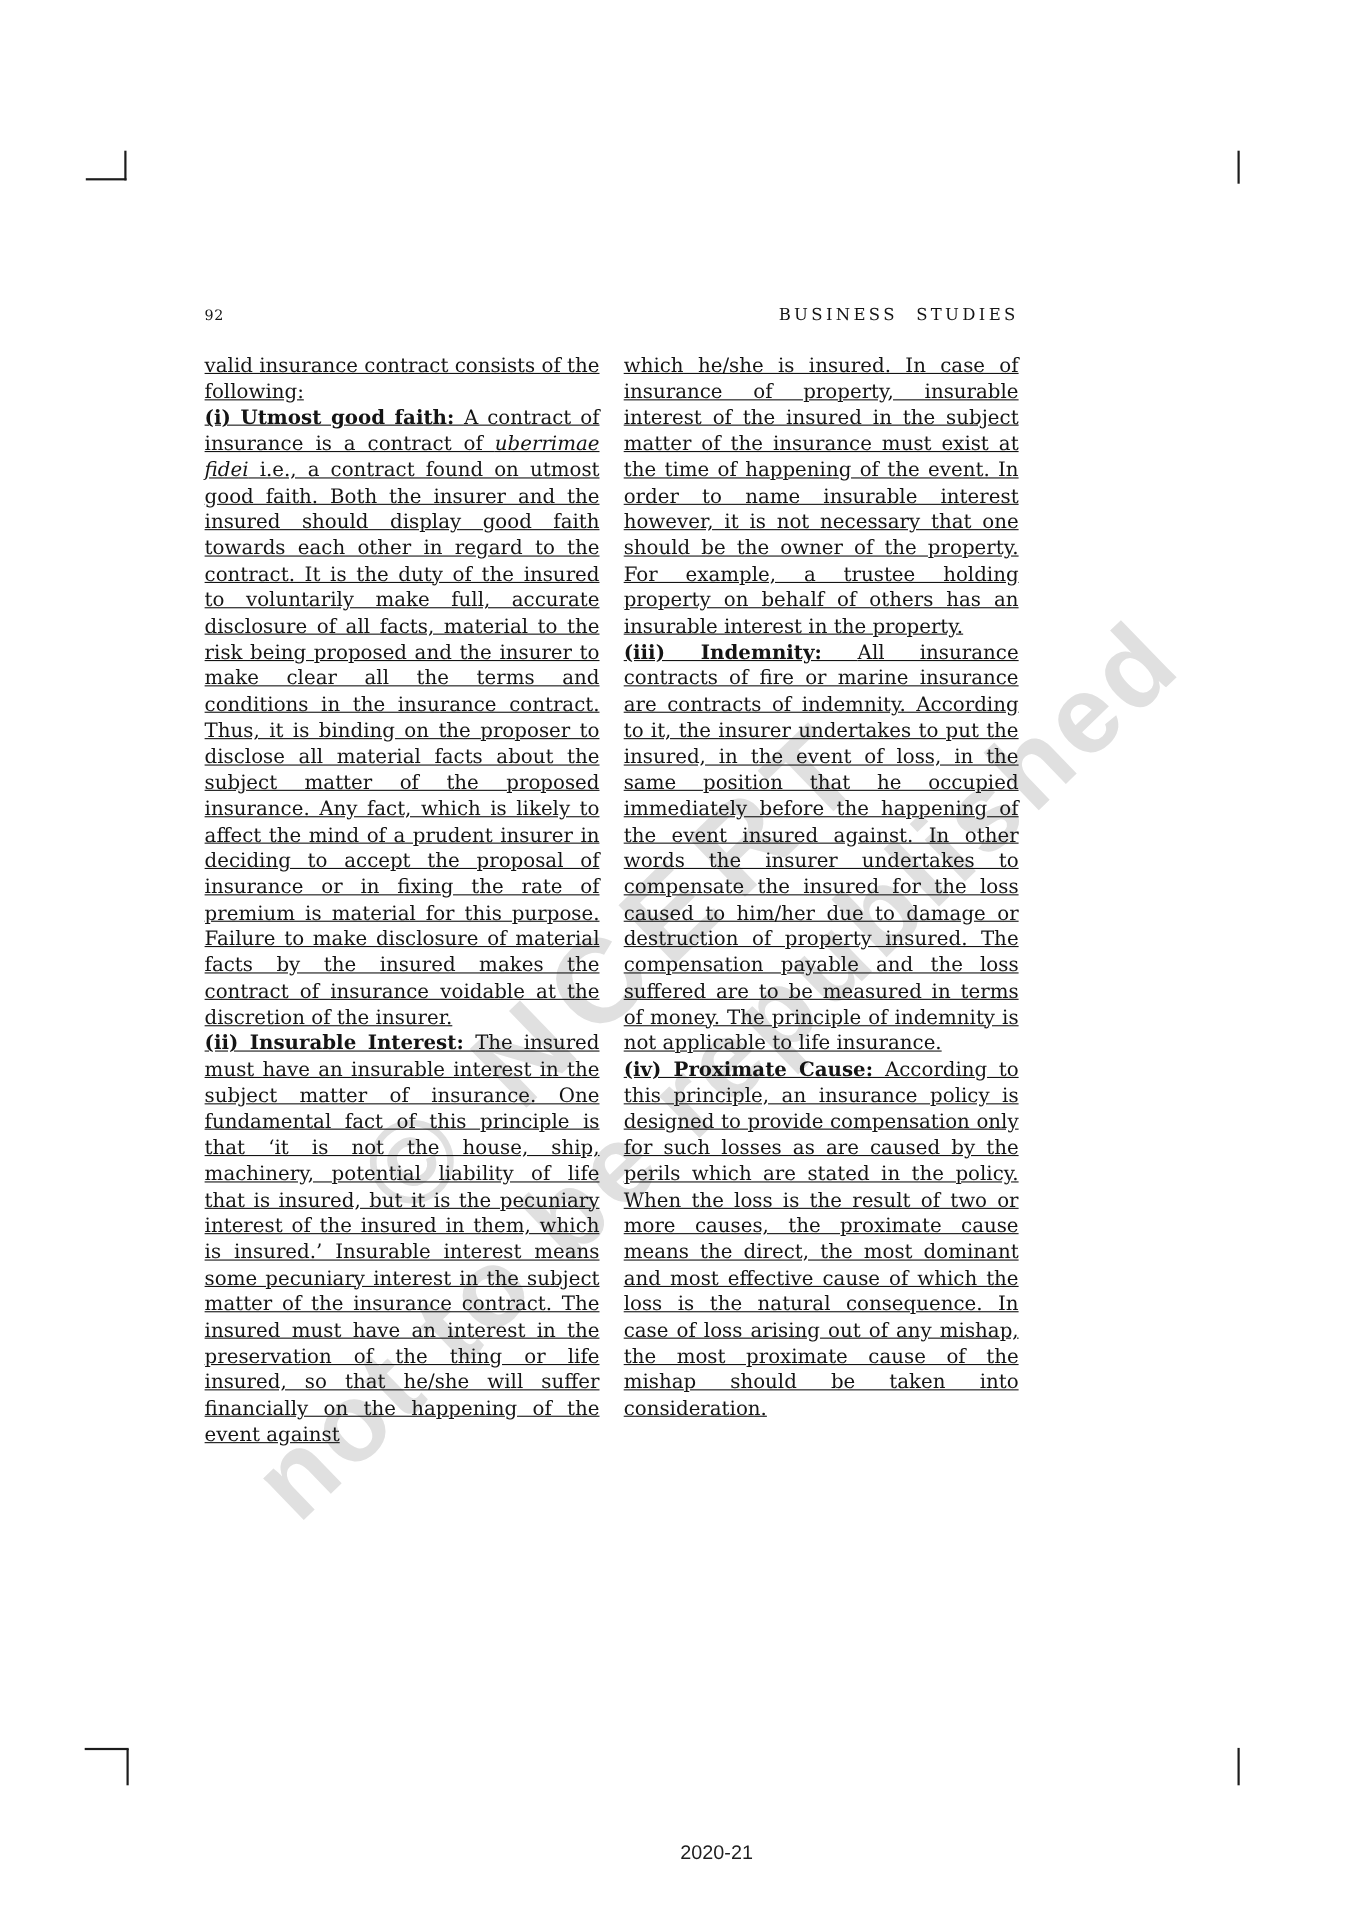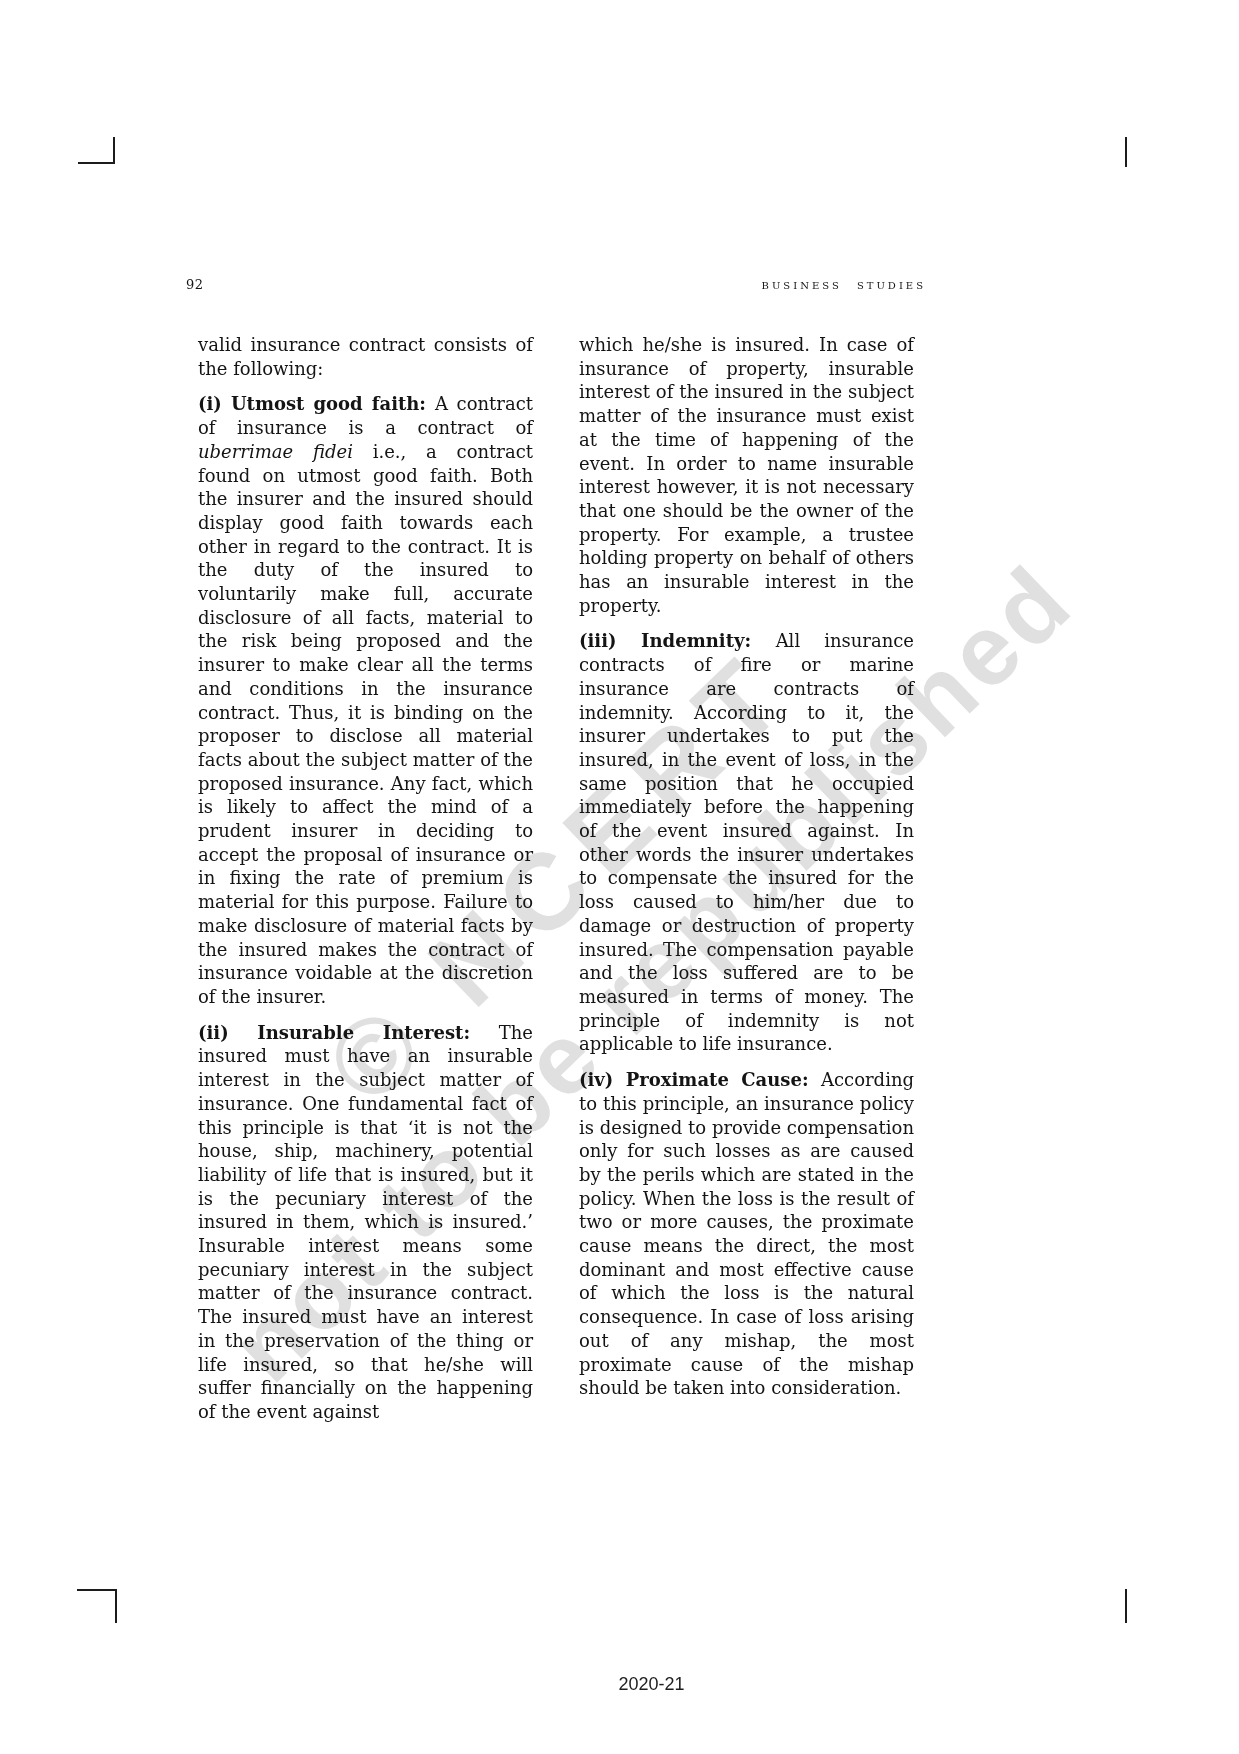--- a/index.html
+++ b/index.html
@@ -43,37 +43,37 @@
     position: absolute;
     left: 186px; top: 277px;
     width: 740px;
     display: flex;
     justify-content: space-between;
     align-items: baseline;
     z-index: 1;
   }
   .page-number { font-size: 13px; letter-spacing: 0.5px; }
   .header-title {
-    font-size: 10px;
+    font-size: 15px;
     letter-spacing: 3px;
     word-spacing: 9px;
   }
 
   .content {
     position: absolute;
     left: 186px; top: 321px;
     width: 740px;
     display: flex;
     gap: 22px;
     z-index: 1;
     font-size: 18px;
     line-height: 23.7px;
   }
   .column { width: 359px; text-align: justify; }
-  .column p { margin: 12px; }
+  .column p { margin: 0; text-decoration: underline; }
   .lead { font-weight: bold; }
   .it { font-style: italic; }
 
   .page-footer {
     position: absolute;
     left: 0; top: 1674px;
     width: 100%;
     text-align: center;
     font-family: "Liberation Sans", sans-serif;
     font-size: 18px;

